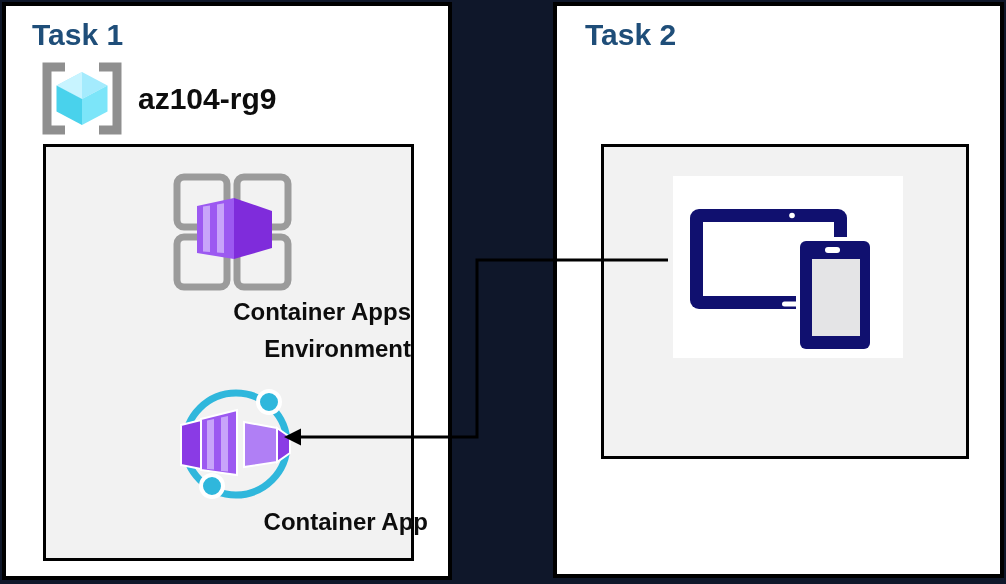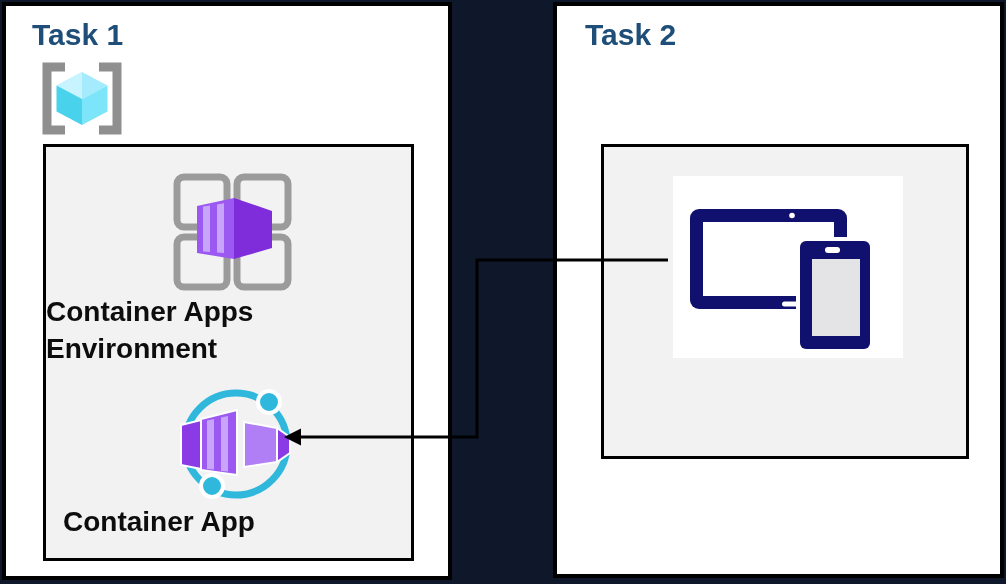--- a/index.html
+++ b/index.html
@@ -20,21 +20,21 @@
   .panel{
     position:absolute;background:#F2F2F2;border:3px solid #000000;box-sizing:border-box;
   }
   #task1-panel{left:37px;top:138px;width:371px;height:417px;}
   #task2-panel{left:44px;top:138px;width:368px;height:315px;}
   .rg-row{position:absolute;left:28px;top:54px;width:400px;height:80px;}
   .rg-label{
     position:absolute;left:104px;top:22px;font-size:30px;font-weight:bold;color:#0d0d0d;
   }
   .node-label{
-    position:absolute;width:100%;text-align:left;font-size:28px;font-weight:bold;
+    position:absolute;width:100%;text-align:right;font-size:24px;font-weight:bold;
     color:#0d0d0d;line-height:37px;
   }
   .node-label span{display:inline-block;max-width:330px;}
   #env-label{top:146px;left:0;}
   #app-label{top:356px;left:0;padding-left:17px;}
   #verify-label{top:226px;left:0;}
   .icon-abs{position:absolute;}
   #rg-icon{left:0px;top:0px;}
   #cae-icon{left:123px;top:20px;}
   #app-icon{left:128px;top:240px;}
@@ -55,20 +55,21 @@
 
     <div class="rg-row">
       <svg class="icon-abs" id="rg-icon" width="96" height="78" viewBox="0 0 96 78">
         <path d="M31 7 H13 V70 H31" fill="none" stroke="#8F8F8F" stroke-width="9"></path>
         <path d="M65 7 H83 V70 H65" fill="none" stroke="#8F8F8F" stroke-width="9"></path>
         <polygon points="48,12 73.5,25.5 48,39 22.5,25.5" fill="#A4EBFD"></polygon>
         <polygon points="48,12 48,39 22.5,25.5" fill="#C8F4FF"></polygon>
         <polygon points="22.5,25.5 48,39 48,65 22.5,51.5" fill="#49D2EC"></polygon>
         <polygon points="48,39 73.5,25.5 73.5,51.5 48,65" fill="#7CE5F9"></polygon>
       </svg>
+      <div class="rg-label">az104-rg9</div>
     </div>
 
     <div class="panel" id="task1-panel">
 
       <svg class="icon-abs" id="cae-icon" width="130" height="126" viewBox="0 0 130 126">
         <g fill="none" stroke="#9B9B9B" stroke-width="7">
           <rect x="8" y="10" width="50" height="50" rx="7"></rect>
           <rect x="68" y="10" width="51" height="50" rx="7"></rect>
           <rect x="8" y="70" width="50" height="50" rx="7"></rect>
           <rect x="68" y="70" width="51" height="50" rx="7"></rect>

